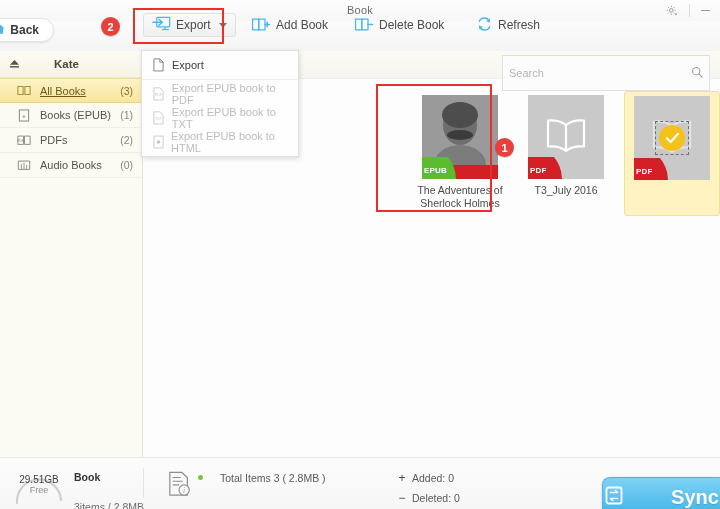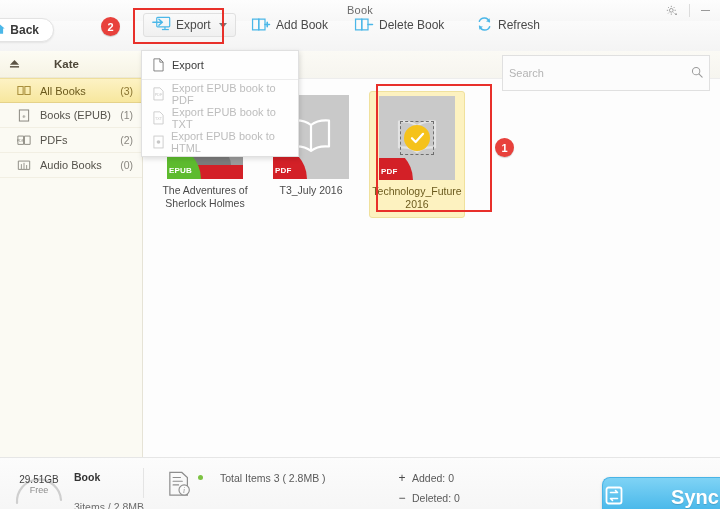--- a/index.html
+++ b/index.html
@@ -128,20 +128,21 @@
     padding-left: 17px; gap: 9px;
     font-size: 11px; color: #55524b; cursor: pointer;
     position: relative;
     border-bottom: 1px solid #f2efe3;
   }
   .side-item.active {
     background: linear-gradient(#fdf2c4, #f7e79e);
     color: #6b5a1d;
     border-top: 1px solid #efdf9c;
     border-bottom: 1px solid #e5d289;
+    text-decoration: underline;
   }
   .side-item .ico {
     width: 14px; height: 14px; display: flex;
     align-items: center; justify-content: center;
   }
   .side-item .cnt {
     position: absolute; right: 9px; font-size: 10.5px; color: #8a8780;
   }
   .side-item.active .cnt { color: #8a7530; }
 
@@ -164,21 +165,21 @@
     display: flex; align-items: center; padding: 17px 6px;
   }
   .search-box input {
     flex: 1; border: none; outline: none; background: transparent;
     font-size: 11px; color: #555; font-family: "Liberation Sans", sans-serif;
   }
   .search-box input::placeholder { color: #b4b4b4; }
 
   .grid {
     position: relative; padding: 12px 0 0 14px;
-    display: flex; gap: 10px; flex-wrap: wrap;
+    display: flex; gap: 10px; flex-wrap: wrap; justify-content: flex-end;
   }
   .book {
     width: 96px; padding: 4px 3px 6px;
     display: flex; flex-direction: column; align-items: center;
     cursor: pointer; border-radius: 3px;
   }
   .book.selected {
     background: #fdf2c0;
     border: 1px solid #f0e19d;
   }
@@ -512,21 +513,20 @@
               <svg width="15" height="12" viewBox="0 0 16 13">
                 <path d="M2 6.8l4 4L14 2" fill="none" stroke="#ffffff" stroke-width="2.4" stroke-linecap="round" stroke-linejoin="round"></path>
               </svg>
             </div>
           </div>
           <div class="corner pdf">
             <div class="shape"></div>
             <div class="txt">PDF</div>
           </div>
         </div>
-        <div class="caption">Technology_Future2016</div>
       </div>
 
     </div>
   </div>
 
   <div class="dropdown">
     <div class="dd-item">
       <span class="dd-ico">
         <svg width="11" height="14" viewBox="0 0 12 15">
           <path d="M1 .8h6.5L11 4.3V14H1z" fill="#fff" stroke="#6f6f6f" stroke-width=".9"></path>

